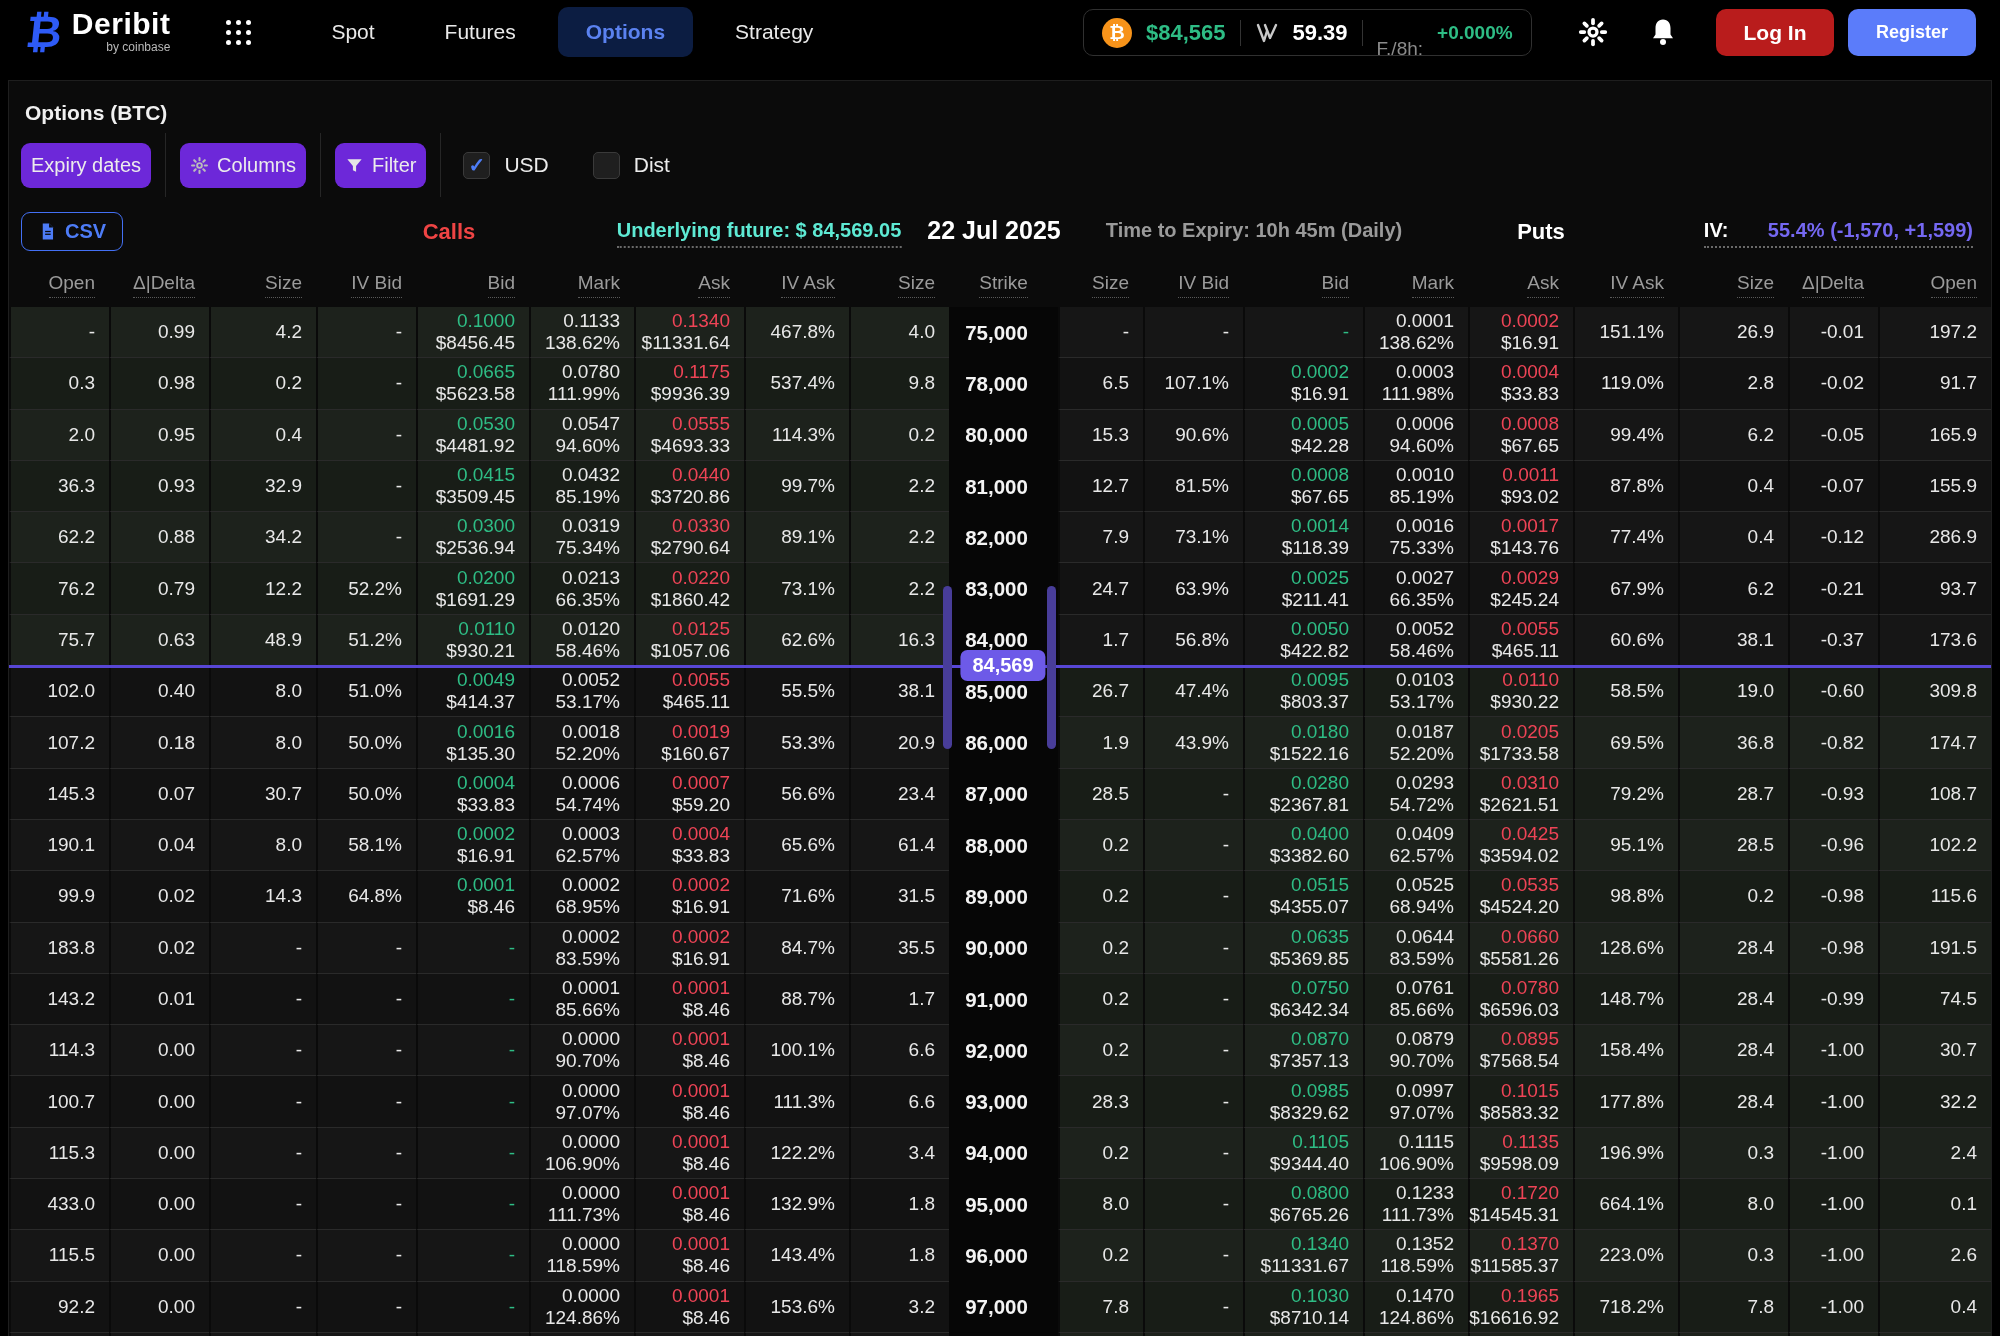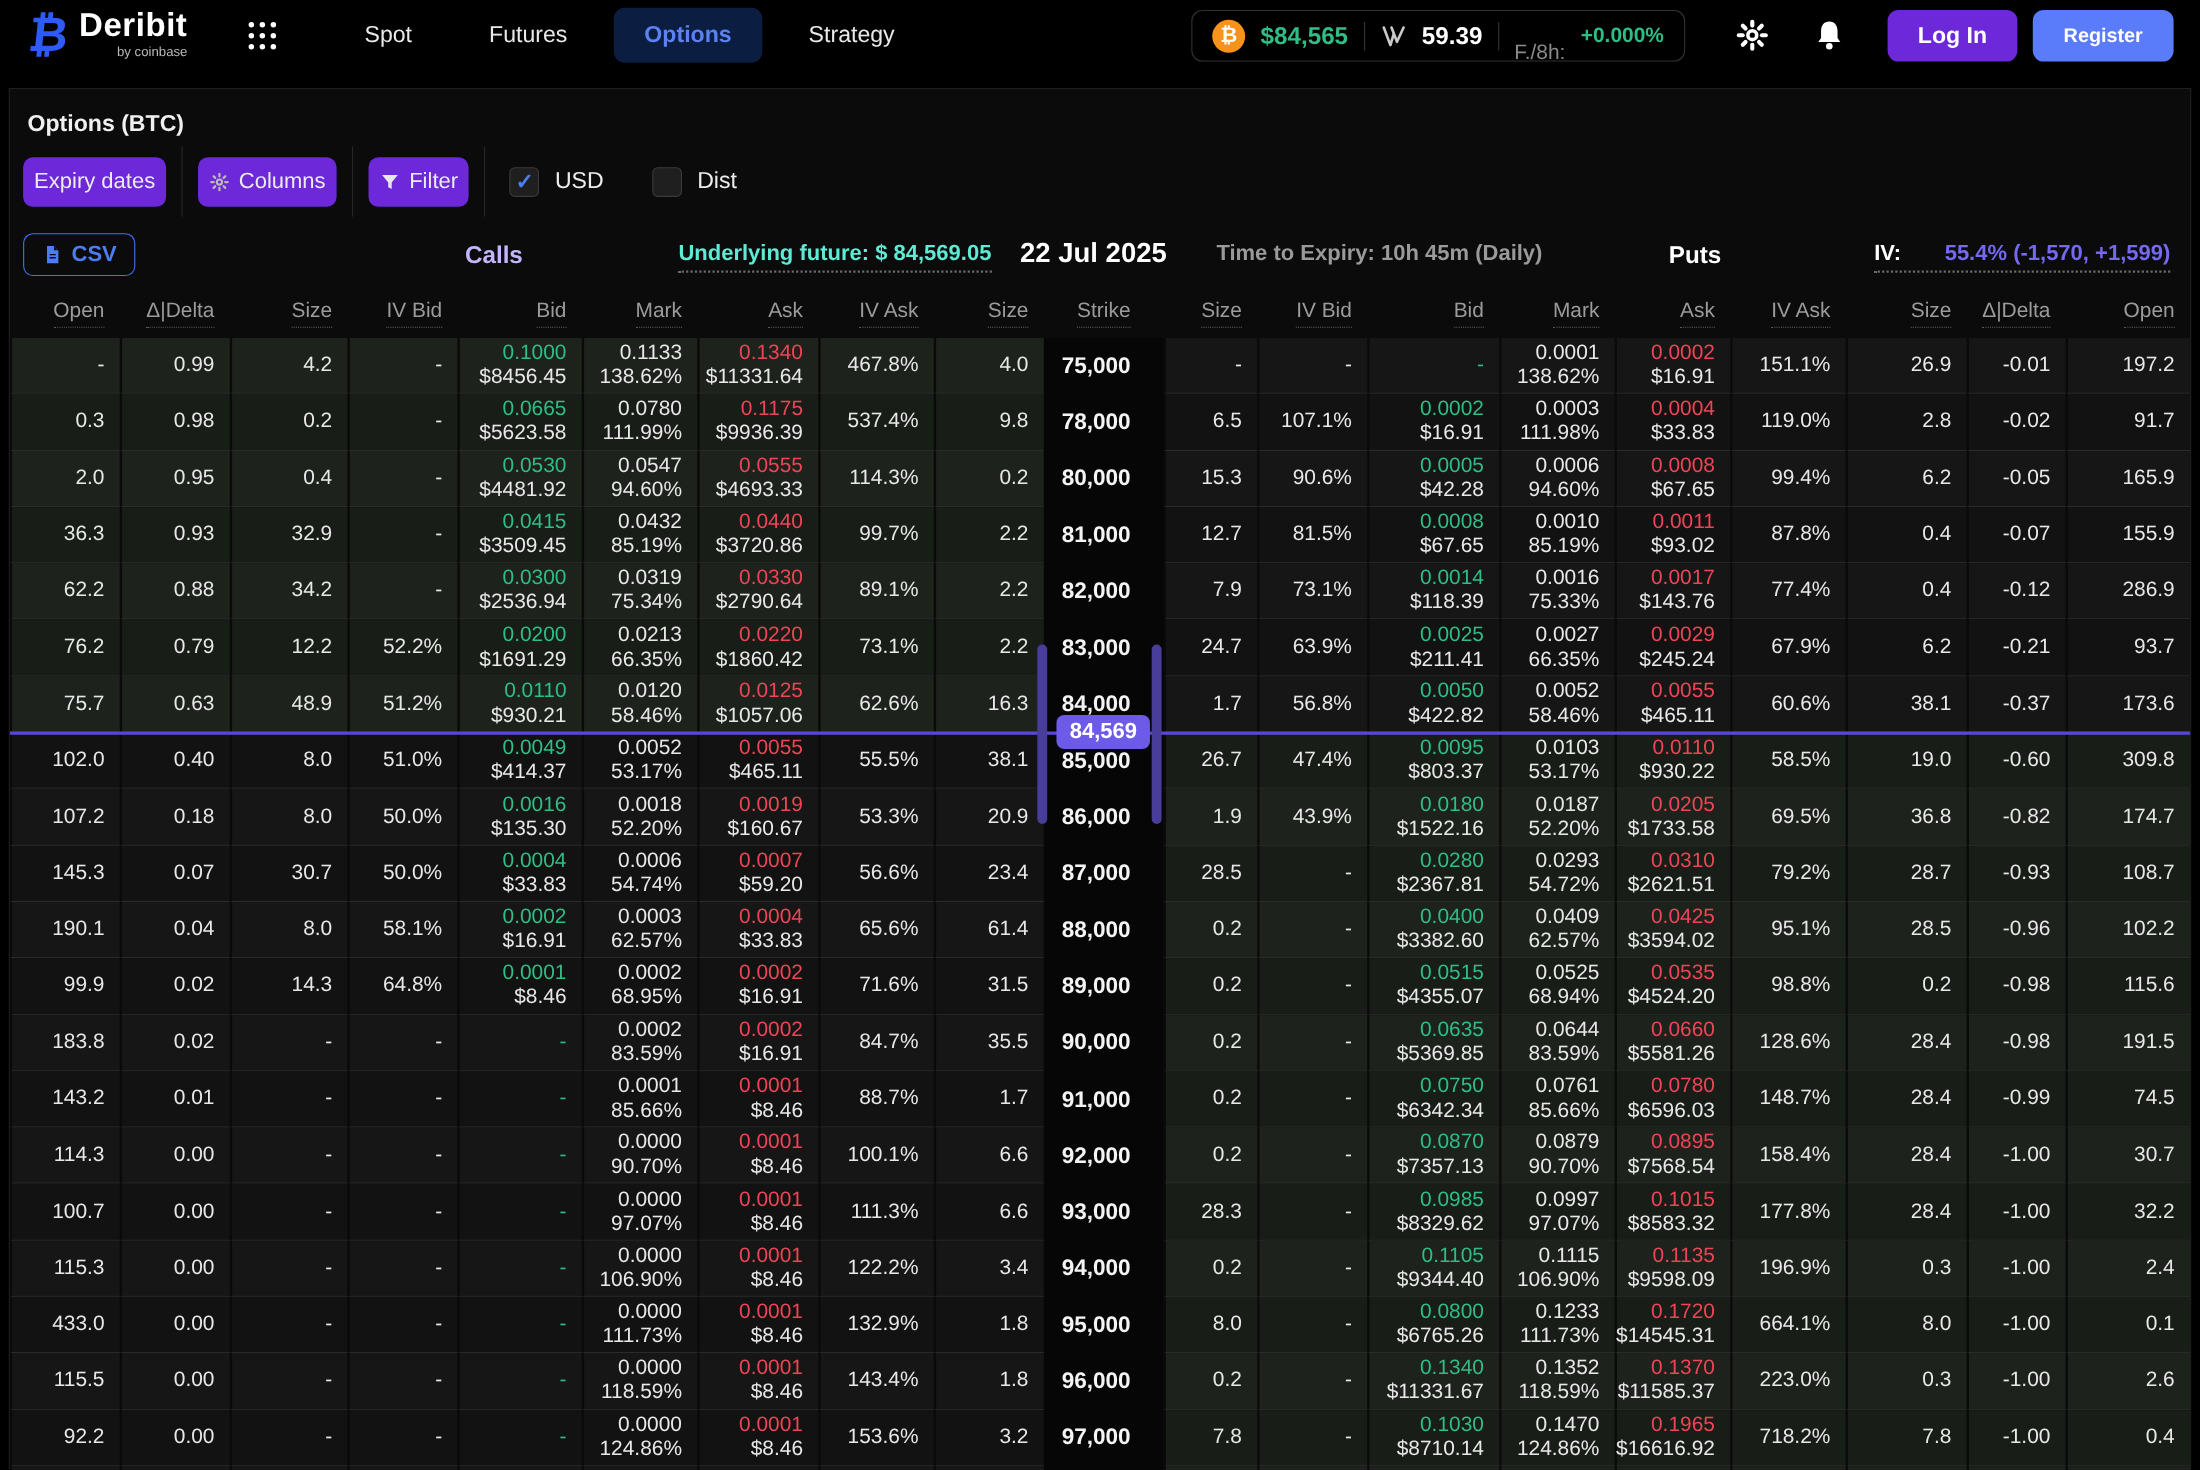--- a/index.html
+++ b/index.html
@@ -24,21 +24,21 @@
   .coin { width:30px; height:30px; border-radius:50%; background:#f7931a; color:#fff;
     display:flex; align-items:center; justify-content:center; font-weight:bold; font-size:19px; }
   .px-green { color:#2ebd85; font-weight:bold; font-size:22px; }
   .tick-div { width:1px; height:26px; background:#333; }
   .dvol-num { color:#fff; font-weight:bold; font-size:22px; }
   .fund-lbl { color:#8b8b8b; font-size:19px;margin-top:32px; }
   .fund-val { color:#2ebd85; font-weight:bold; font-size:19px; }
   .nav-icon { width:30px; height:30px; }
   .gear-btn { position:absolute; left:1578px; top:17px; cursor:pointer; }
   .bell-btn { position:absolute; left:1648px; top:17px; cursor:pointer; }
-  .btn-login { position:absolute; left:1716px; top:9px; width:118px; height:47px; background:#6d28d9;
+  .btn-login { position:absolute; left:1716px; top:9px; width:118px; height:47px; background:#b91c1c;
     border:none; border-radius:10px; color:#fff; font-size:21px; font-weight:bold; cursor:pointer; }
   .btn-register { position:absolute; left:1848px; top:9px; width:128px; height:47px; background:#5b7cfa;
     border:none; border-radius:10px; color:#fff; font-size:18px; font-weight:bold; cursor:pointer; }
 
   
   .panel { position:absolute; top:80px; left:8px; width:1984px; height:1256px;
     background:#0b0b0b; border:1px solid #1e1e1e; }
   .page-title { position:absolute; top:20px; left:16px; font-size:21px; font-weight:bold; color:#f0f0f0; }
 
   .toolbar { position:absolute; top:58px; left:12px; height:52px; display:flex; align-items:center; }
@@ -49,21 +49,21 @@
   .chk { width:27px; height:27px; background:#1f1f1f; border:1px solid #3a3a3a; border-radius:5px;
     display:flex; align-items:center; justify-content:center; color:transparent; font-size:20px; font-weight:bold; }
   .chk.checked { color:#4d7df7; }
   .chk-label { font-size:21px; color:#ececec; }
 
   .subheader { position:absolute; top:128px; left:0; width:1982px; height:50px; }
   .csv-btn { position:absolute; left:12px; top:3px; height:39px; padding:0 16px; background:transparent;
     border:1.5px solid #4370f4; border-radius:9px; color:#4d7cf7; font-weight:bold; font-size:20px;
     display:flex; align-items:center; gap:8px; cursor:pointer; font-family:inherit; }
   .sh-abs { position:absolute; top:10px; transform:translateX(-50%); white-space:nowrap; }
-  .sh-calls { left:440px; font-size:22px; font-weight:bold; color:#c4b5fd; }
+  .sh-calls { left:440px; font-size:22px; font-weight:bold; color:#ef4444; }
   .sh-under { left:750px; font-size:20px; font-weight:bold; color:#5eead4;
     border-bottom:2px dotted #6a6a6a; padding-bottom:4px; }
   .sh-date { left:985px; font-size:25px; font-weight:bold; color:#fff; top:7px; }
   .sh-expiry { left:1245px; font-size:20px; font-weight:bold; color:#9a9a9a; }
   .sh-puts { left:1532px; font-size:22px; font-weight:bold; color:#fff; }
   .sh-iv { position:absolute; right:18px; top:10px; font-size:20px; font-weight:bold; white-space:nowrap;
     border-bottom:2px dotted #6a6a6a; padding-bottom:4px; }
   .sh-iv .iv-lbl { color:#fff; }
   .sh-iv .iv-val { color:#7568f2;margin-left:34px; }
 

